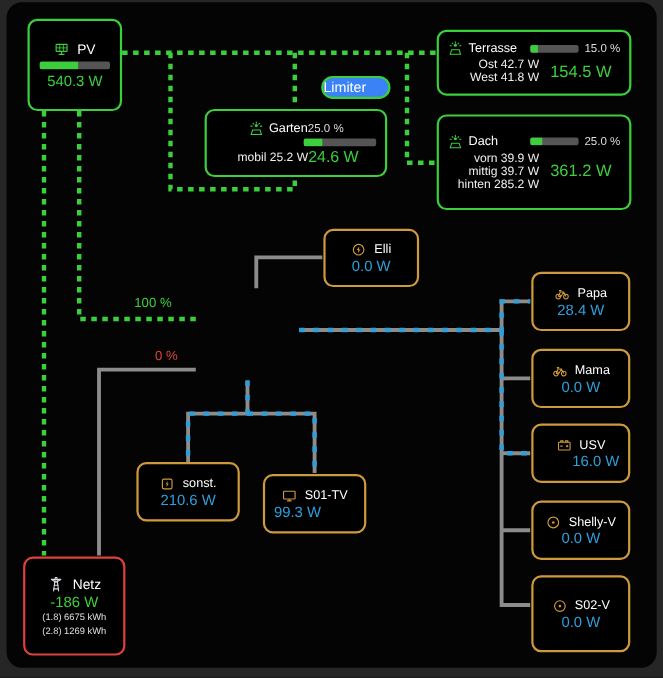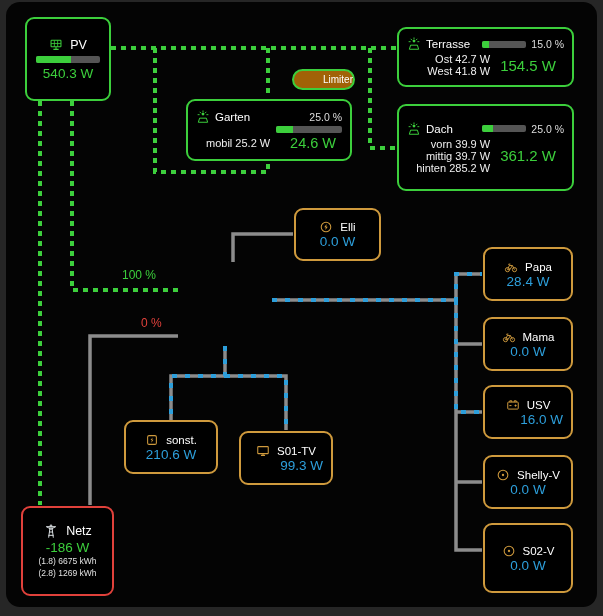--- a/index.html
+++ b/index.html
@@ -41,29 +41,29 @@
   .ic-white{color:#d6dbde}
   .ic-lg svg{width:20px;height:20px}
   .ic-md svg{width:16px;height:16px}
 
   .bar{height:7px;background:var(--c-track,#555);border-radius:2px;overflow:hidden}
   .bar i{display:block;height:100%;background:var(--c-green,#3ccf3c)}
   .bar-pv{width:64px;margin:4px auto 3px auto}
   .bar-mini{width:44px}
   .bar-garten{width:66px}
 
-  .pill{position:absolute;border:2px solid var(--c-green,#3ccf3c);border-radius:12px;background:#a16207;
-        color:#fff;font-size:10px;display:flex;align-items:center;justify-content:flex-end}
+  .pill{position:absolute;border:2px solid var(--c-green,#3ccf3c);border-radius:12px;background:#3b82f6;
+        color:#fff;font-size:13px;display:flex;align-items:center;justify-content:flex-start}
   .freelabel{position:absolute;font-size:12px}
 
   .spacer{margin-left:auto}
   .r2{display:flex;align-items:center;margin-top:2px}
   .r2 .details{flex:1;padding-right:10px}
   .r2 .val-big{min-width:62px;text-align:right;padding-right:8px}
-  .between{display:flex;align-items:center;justify-content:space-between}
+  .between{display:flex;align-items:center;justify-content:center}
 </style>
 </head>
 <body>
 
 <div class="stage">
   <div class="card"></div>
 
   <svg class="wires" viewBox="0 0 603 616">
 
     <path class="lg" d="M111 48 H397"></path>
@@ -218,21 +218,21 @@
   <div class="node b-orange" style="left:239px;top:431px;width:94px;height:54px">
     <div class="row">
       <span class="ic">
         <svg viewBox="0 0 24 24">
             <rect x="3" y="4.5" width="18" height="12" rx="1.2" fill="none" stroke="currentColor" stroke-width="1.8"></rect>
             <path d="M12 16.5v3M8.5 19.5h7" stroke="currentColor" stroke-width="1.8"></path>
           </svg>
       </span>
       <span class="lbl-sm">S01-TV</span>
     </div>
-    <div class="val t-blue" style="text-align:right">99.3 W</div>
+    <div class="val t-blue" style="text-align:left">99.3 W</div>
   </div>
 
   <div class="node b-red" style="left:21px;top:506px;width:93px;height:90px;align-items:center;gap:1px">
     <div class="row">
       <span class="ic ic-white ic-md">
         <svg viewBox="0 0 24 24" fill="none" stroke="currentColor" stroke-width="1.5">
             <path d="M8.5 22L11 3h2l2.5 19"></path>
             <path d="M8 18.5h8M9 13.5h6M9.8 9h4.4"></path>
             <path d="M5 5.5h14M5 5.5L11.5 9M19 5.5L12.5 9"></path>
           </svg>

